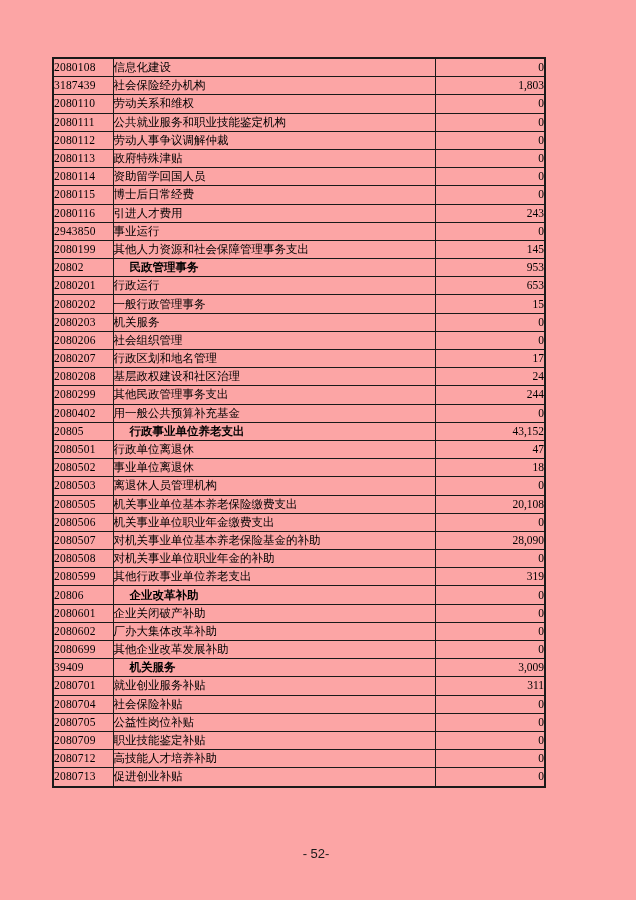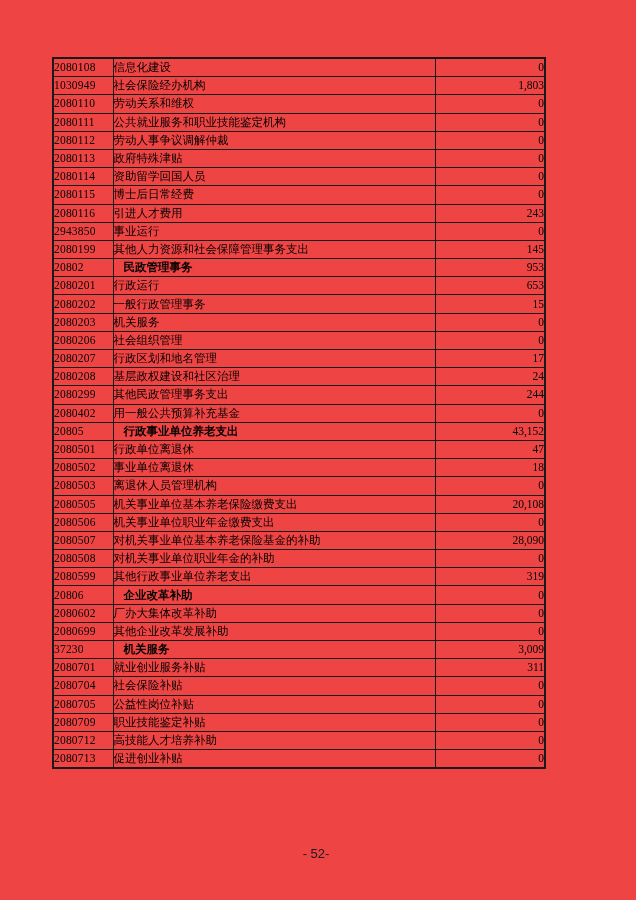--- a/index.html
+++ b/index.html
@@ -4,21 +4,21 @@
 <style>
   html, body {
     margin: 0;
     padding: 0;
     background: #ffffff;
   }
   .page {
     position: relative;
     width: 636px;
     height: 900px;
-    background: #ef4444;
+    background: #fca5a5;
     overflow: hidden;
     font-family: "Liberation Serif", "DejaVu Serif", serif;
     color: #000000;
   }
   table.budget-table {
     position: absolute;
     left: 52px;
     top: 57px;
     width: 492px;
     border-collapse: collapse;
@@ -36,21 +36,21 @@
     vertical-align: middle;
   }
   td.code {
     padding-left: 4px;
     letter-spacing: 0.2px;
   }
   td.name {
     padding-left: 21px;
   }
   tr.category td.name {
-    padding-left: 10px;
+    padding-left: 16px;
     font-weight: bold;
   }
   td.amount {
     text-align: right;
     padding-right: 2px;
   }
   .footer {
     position: absolute;
     top: 846px;
     left: 0;
@@ -71,21 +71,21 @@
       <col style="width:322px">
       <col style="width:110px">
     </colgroup>
     <tbody id="table-body">
         <tr>
           <td class="code">2080108</td>
           <td class="name">信息化建设</td>
           <td class="amount">0</td>
         </tr>
         <tr>
-          <td class="code">1030949</td>
+          <td class="code">3187439</td>
           <td class="name">社会保险经办机构</td>
           <td class="amount">1,803</td>
         </tr>
         <tr>
           <td class="code">2080110</td>
           <td class="name">劳动关系和维权</td>
           <td class="amount">0</td>
         </tr>
         <tr>
           <td class="code">2080111</td>
@@ -216,31 +216,36 @@
           <td class="code">2080599</td>
           <td class="name">其他行政事业单位养老支出</td>
           <td class="amount">319</td>
         </tr>
         <tr class="category">
           <td class="code">20806</td>
           <td class="name">企业改革补助</td>
           <td class="amount">0</td>
         </tr>
         <tr>
+          <td class="code">2080601</td>
+          <td class="name">企业关闭破产补助</td>
+          <td class="amount">0</td>
+        </tr>
+        <tr>
           <td class="code">2080602</td>
           <td class="name">厂办大集体改革补助</td>
           <td class="amount">0</td>
         </tr>
         <tr>
           <td class="code">2080699</td>
           <td class="name">其他企业改革发展补助</td>
           <td class="amount">0</td>
         </tr>
         <tr class="category">
-          <td class="code">37230</td>
+          <td class="code">39409</td>
           <td class="name">机关服务</td>
           <td class="amount">3,009</td>
         </tr>
         <tr>
           <td class="code">2080701</td>
           <td class="name">就业创业服务补贴</td>
           <td class="amount">311</td>
         </tr>
         <tr>
           <td class="code">2080704</td>

